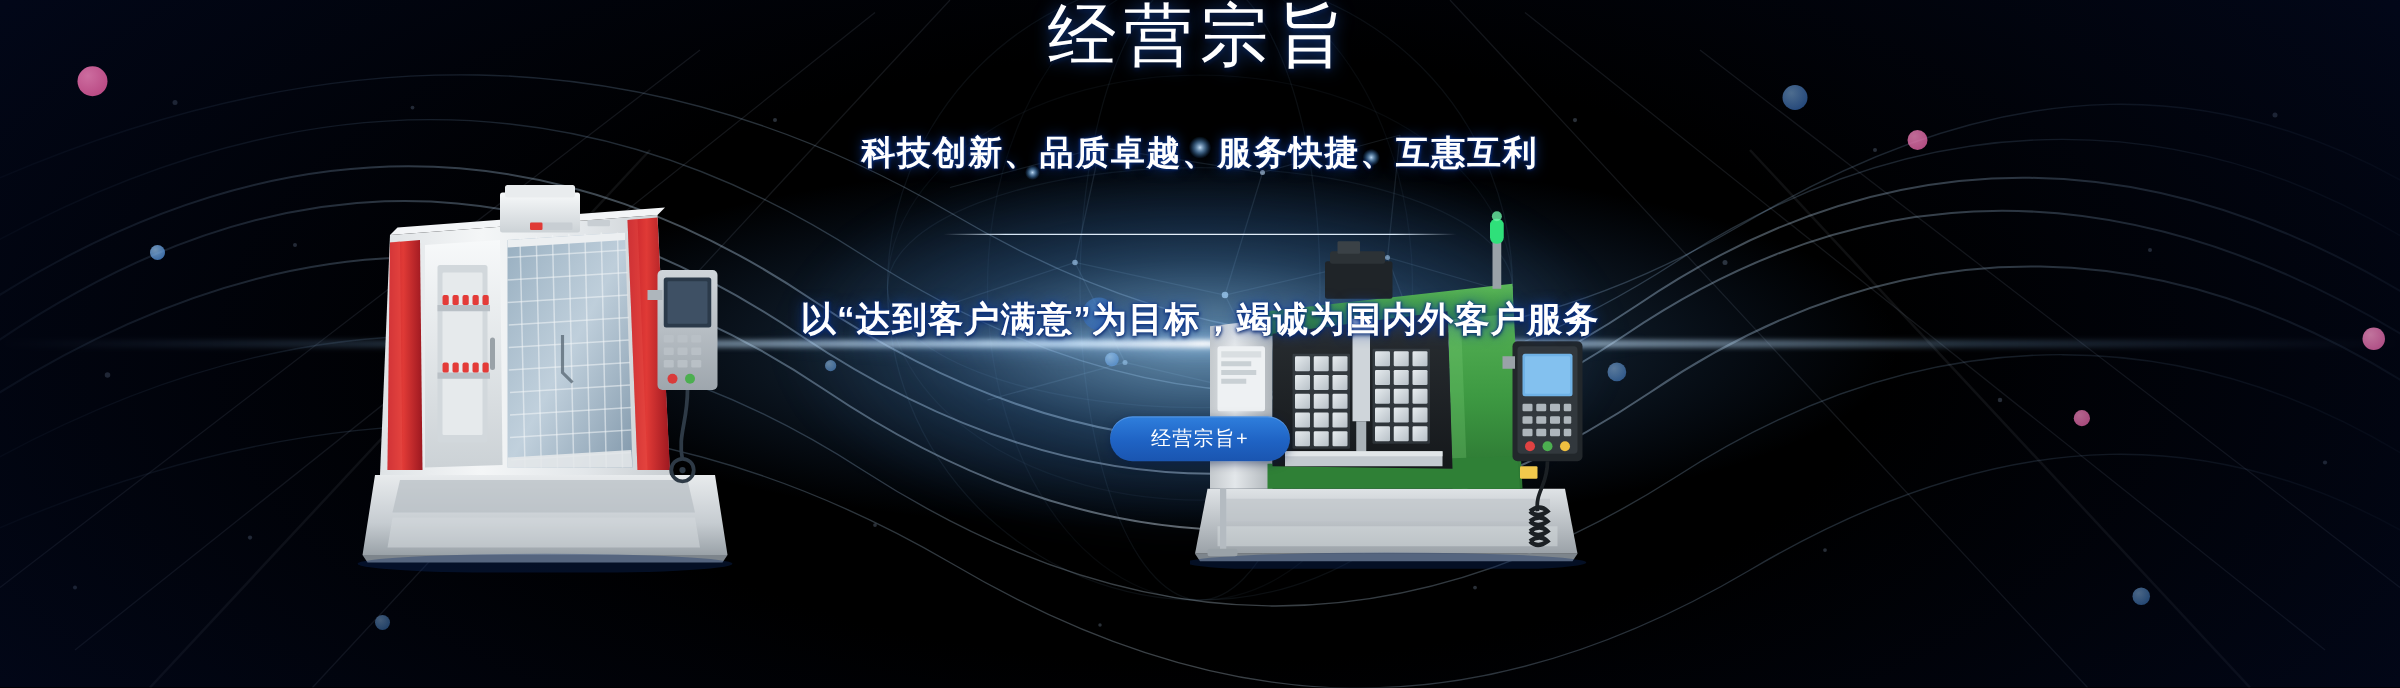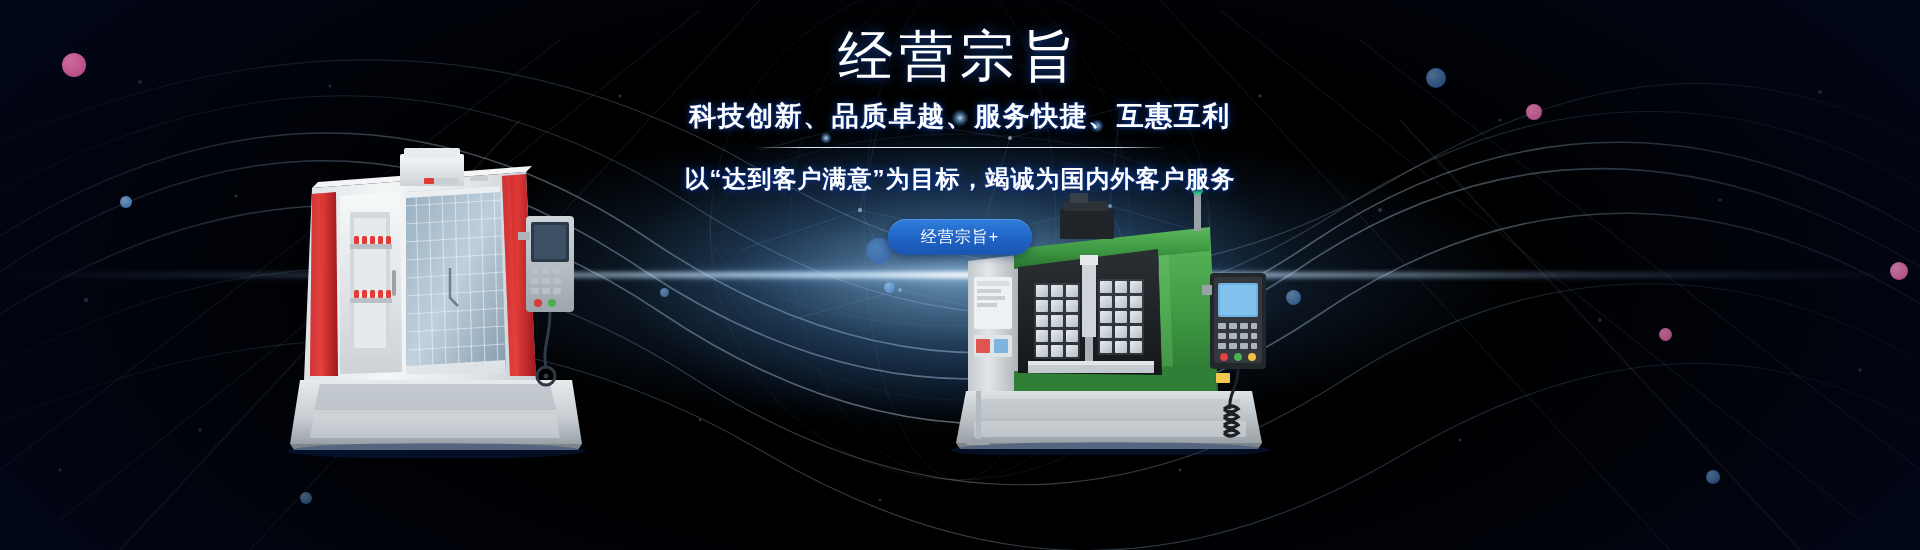--- a/index.html
+++ b/index.html
@@ -44,43 +44,44 @@
     position:absolute;left:50%;top:275px;width:900px;height:420px;
     transform:translate(-50%,-50%);
     background:radial-gradient(ellipse 450px 210px at 50% 50%, rgba(120,195,255,0.38) 0%, rgba(70,150,240,0.16) 42%, rgba(40,110,220,0) 75%);
     filter:blur(12px);
   }
 
   
   .content{
     position:absolute;left:0;right:0;top:0;height:100%;
     display:flex;flex-direction:column;align-items:center;
-    padding-top:28px;box-sizing:border-box;
+    box-sizing:border-box;
     z-index:30;
+    gap:34px;
   }
   .title{
     font-size:55px;line-height:1.02;color:#ffffff;font-weight:400;
     letter-spacing:6px;
     text-shadow:0 0 14px rgba(30,90,190,0.75),0 2px 4px rgba(0,30,90,0.55);
     margin:0;
   }
   .subtitle{
     margin-top:14px;
     font-size:27px;color:#ffffff;font-weight:bold;letter-spacing:1.5px;
     text-shadow:0 0 10px rgba(20,70,170,0.85),0 1px 3px rgba(0,25,80,0.7),
                 -1px 0 2px rgba(10,50,140,0.6),1px 0 2px rgba(10,50,140,0.6);
   }
   .rule{
     margin-top:13px;
     width:410px;height:1px;
     background:linear-gradient(90deg,rgba(200,225,255,0) 0%,rgba(225,240,255,0.95) 12%,rgba(235,245,255,0.98) 50%,rgba(225,240,255,0.95) 88%,rgba(200,225,255,0) 100%);
   }
   .tagline{
     margin-top:15px;
-    font-size:24px;color:#ffffff;font-weight:bold;letter-spacing:1px;
+    font-size:28px;color:#ffffff;font-weight:bold;letter-spacing:1px;
     text-shadow:0 0 10px rgba(18,65,165,0.9),0 1px 3px rgba(0,25,80,0.75),
                 -1px 0 2px rgba(10,50,140,0.65),1px 0 2px rgba(10,50,140,0.65);
     white-space:nowrap;
     text-align:right;
   }
   .more-btn{
     margin-top:24px;
     display:inline-flex;align-items:center;justify-content:center;
     min-width:144px;height:36px;padding:0 22px;
     border:none;border-radius:18px;

